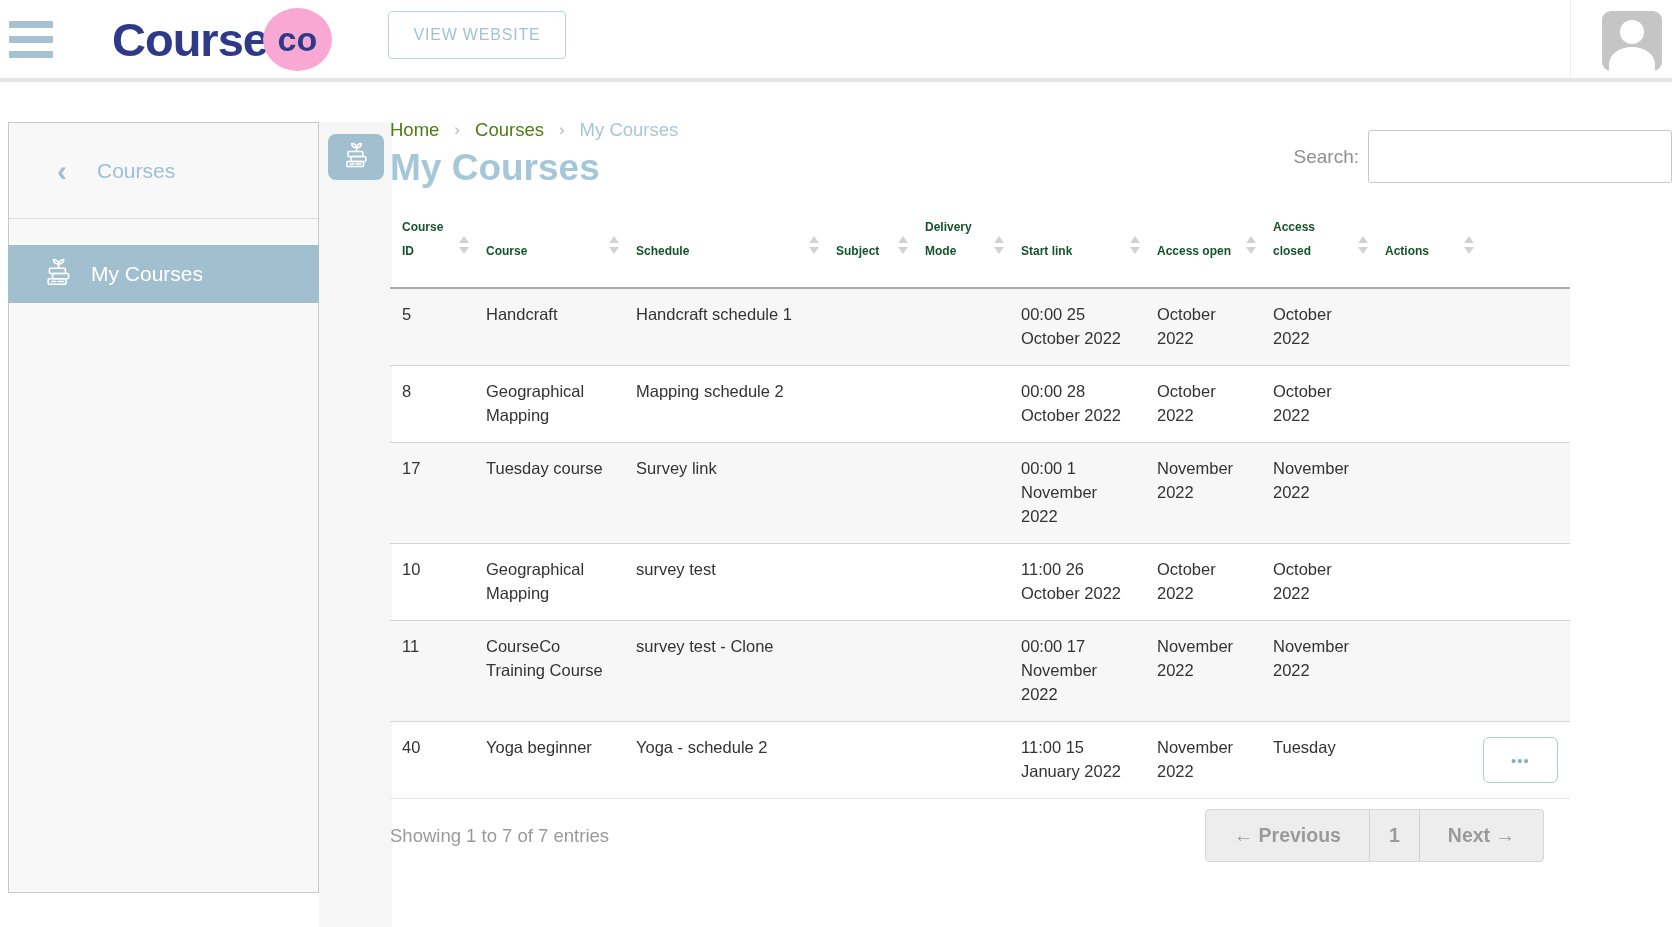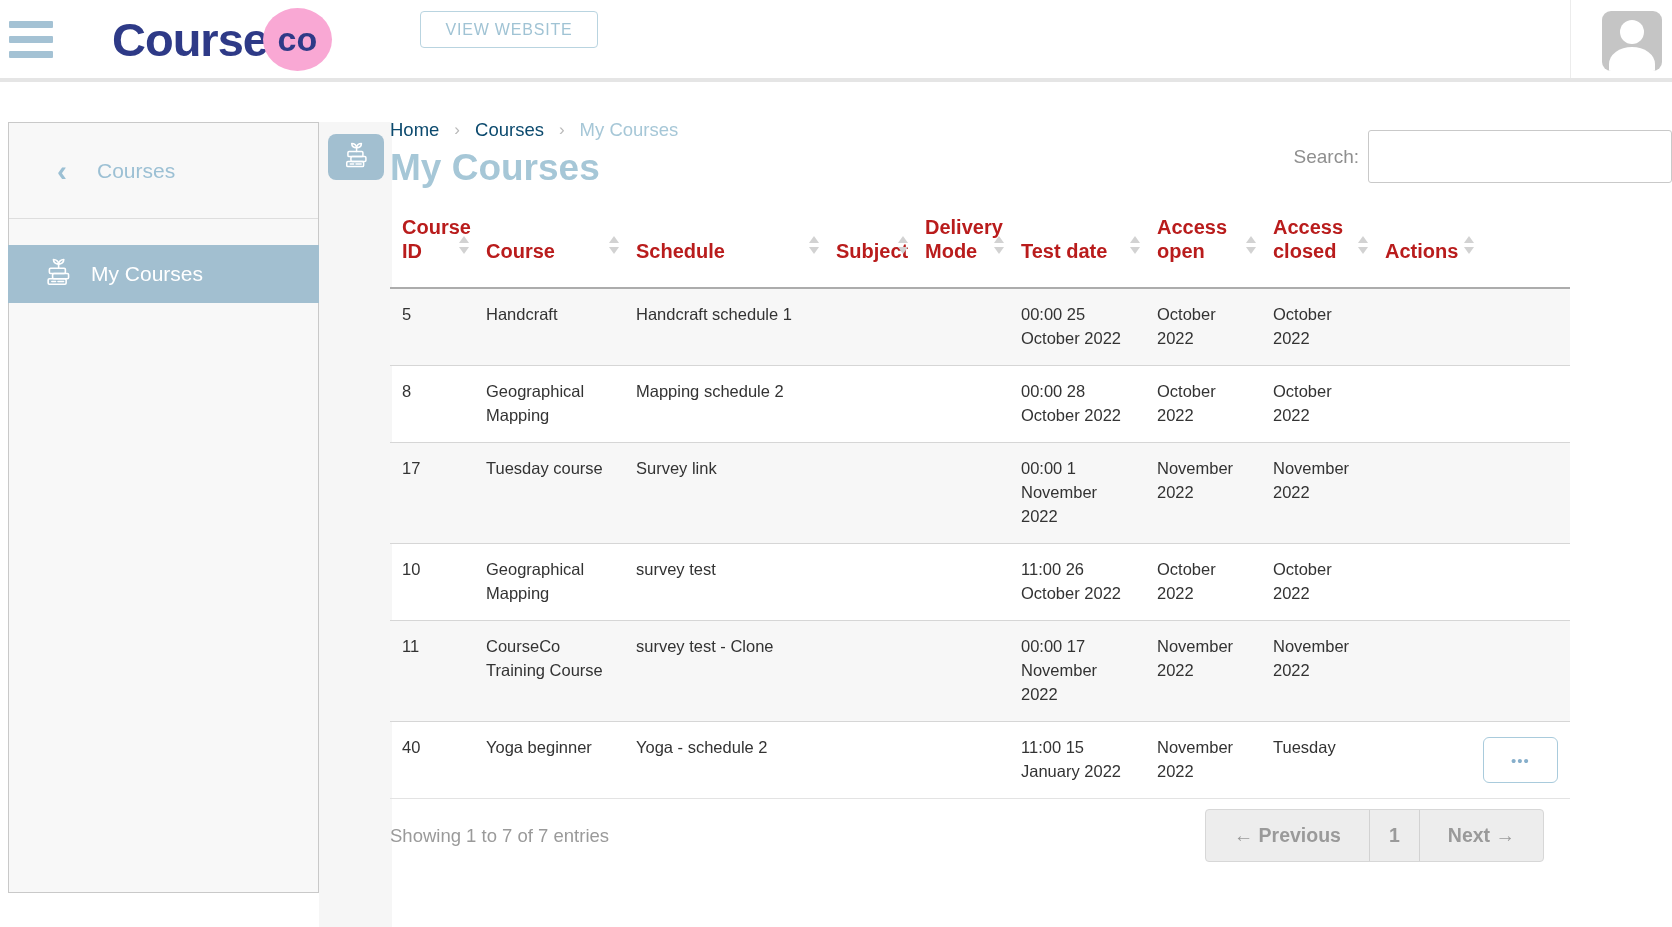--- a/index.html
+++ b/index.html
@@ -10,21 +10,21 @@
   
   .topbar { position: absolute; left: 0; top: 0; width: 1672px; height: 78px; background: #fff; z-index: 5; }
   .topbar-band { position: absolute; left: 0; top: 78px; width: 1672px; height: 4px; background: #e5e5e5; }
   .hamburger { position: absolute; left: 9px; top: 21px; width: 44px; height: 37px; cursor: pointer;
     display: flex; flex-direction: column; justify-content: space-between; background: none; border: none; }
   .hamburger i { display: block; width: 44px; height: 7px; background: #a4c2d4; border-radius: 1px; }
   .logo { position: absolute; left: 112px; top: 6px; height: 66px; display: flex; align-items: center; cursor: pointer; }
   .logo-text { font-size: 47px; font-weight: bold; color: #2e3a87; letter-spacing: -1px; }
   .logo-badge { width: 69px; height: 63px; border-radius: 50%; background: #f9a8d4; color: #2e3a87;
     font-size: 34px; font-weight: bold; display: flex; align-items: center; justify-content: center; margin-left: -5px; }
-  .view-website { position: absolute; left: 420px; top: 11px; width: 178px; height: 37px; background: #fff;
+  .view-website { position: absolute; left: 388px; top: 11px; width: 178px; height: 48px; background: #fff;
     border: 1px solid #b9d4e0; border-radius: 4px; color: #a0c3d4; font-size: 16px; letter-spacing: 0.8px;
     font-family: "Liberation Sans", sans-serif; cursor: pointer; }
   .topbar-divider { position: absolute; left: 1570px; top: 0; width: 1px; height: 78px; background: #ececec; }
   .avatar { position: absolute; left: 1602px; top: 11px; width: 60px; height: 60px; background: #c5c5c5;
     border-radius: 9px; overflow: hidden; cursor: pointer; }
   .avatar .head { position: absolute; left: 18px; top: 9px; width: 24px; height: 24px; border-radius: 50%; background: #fff; }
   .avatar .shoulders { position: absolute; left: 7px; top: 36px; width: 46px; height: 34px; border-radius: 50% 50% 0 0; background: #fff; }
 
   
   .sidebar { position: absolute; left: 8px; top: 122px; width: 311px; height: 771px;
@@ -40,33 +40,33 @@
 
   
   .rail { position: absolute; left: 319px; top: 122px; width: 73px; height: 805px; background: #f6f6f6; }
   .rail-btn { position: absolute; left: 9px; top: 12px; width: 56px; height: 46px; background: #a2bfd0;
     border: none; border-radius: 8px; cursor: pointer; display: flex; align-items: center; justify-content: center; }
   .rail-btn .books-icon { width: 30px; height: 30px; }
 
   
   .content { position: absolute; left: 390px; top: 110px; width: 1282px; }
   .breadcrumb { margin-top: 8px; font-size: 18.5px; line-height: 24px; display: flex; align-items: center; }
-  .crumb { color: #0c4a6e; cursor: pointer; }
+  .crumb { color: #4d7c0f; cursor: pointer; }
   .crumb-sep { color: #b9b9b9; font-size: 17px; margin: 0 15px; }
   .crumb-current { color: #a6c7d7; }
   .page-title { margin-top: 6px; font-size: 37px; line-height: 40px; font-weight: bold; color: #a6c7d7; }
 
   .searchbar { position: absolute; top: 20px; right: 0; display: flex; align-items: center; }
   .search-label { font-size: 19px; color: #8f8f8f; margin-right: 9px; }
   .search-input { width: 304px; height: 53px; border: 1px solid #c9c9c9; border-radius: 3px;
     font-size: 18px; padding: 0 10px; background: #fff; }
 
   
   table.courses { margin-top: 17px; width: 1180px; border-collapse: collapse; table-layout: fixed; }
-  .courses thead th { text-align: left; vertical-align: bottom; font-size: 20px; font-weight: bold; color: #b91c1c;
+  .courses thead th { text-align: left; vertical-align: bottom; font-size: 12px; font-weight: bold; color: #14532d;
     line-height: 24px; padding: 10px 22px 24px 12px; position: relative; border-bottom: 2px solid #acacac; cursor: pointer; }
   .courses thead th.nw { white-space: nowrap; }
   .sort { position: absolute; right: 5px; top: 50%; margin-top: -10px; }
   .sort i { display: block; width: 0; height: 0; border-left: 5px solid transparent; border-right: 5px solid transparent; }
   .sort .up { border-bottom: 7px solid #d2d2d2; margin-bottom: 4px; }
   .sort .down { border-top: 7px solid #d2d2d2; }
   th.actions-th .sort { right: 96px; }
   .courses tbody tr:nth-child(odd) { background: #f7f7f7; }
   .courses tbody tr + tr td { border-top: 1px solid #d6d6d6; }
   .courses tbody tr:last-child td { border-bottom: 1px solid #e3e3e3; }
@@ -185,21 +185,21 @@
               <i class="down"></i>
             </span></th>
         <th class="nw"><span>Subject</span><span class="sort">
               <i class="up"></i>
               <i class="down"></i>
             </span></th>
         <th><span>Delivery Mode</span><span class="sort">
               <i class="up"></i>
               <i class="down"></i>
             </span></th>
-        <th class="nw"><span>Test date</span><span class="sort">
+        <th class="nw"><span>Start link</span><span class="sort">
               <i class="up"></i>
               <i class="down"></i>
             </span></th>
         <th><span>Access open</span><span class="sort">
               <i class="up"></i>
               <i class="down"></i>
             </span></th>
         <th><span>Access closed</span><span class="sort">
               <i class="up"></i>
               <i class="down"></i>

